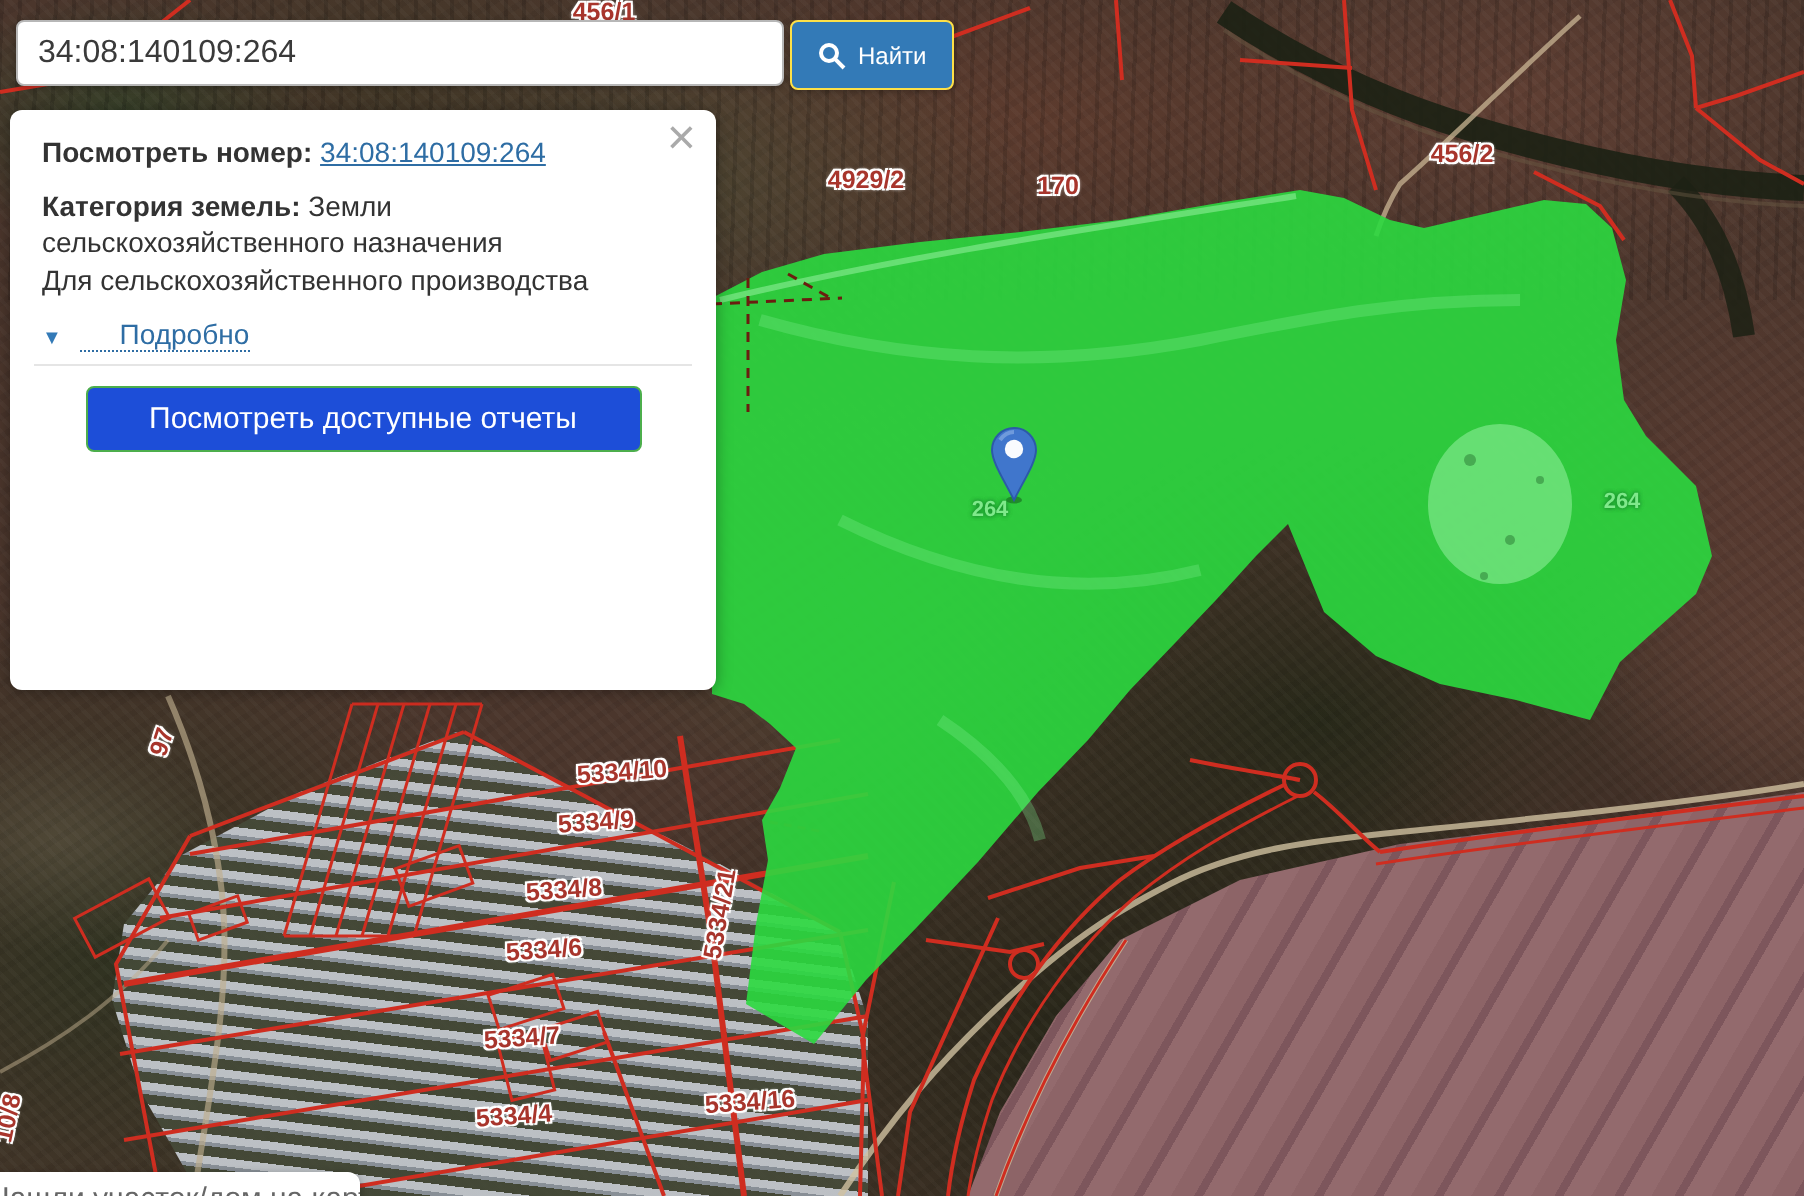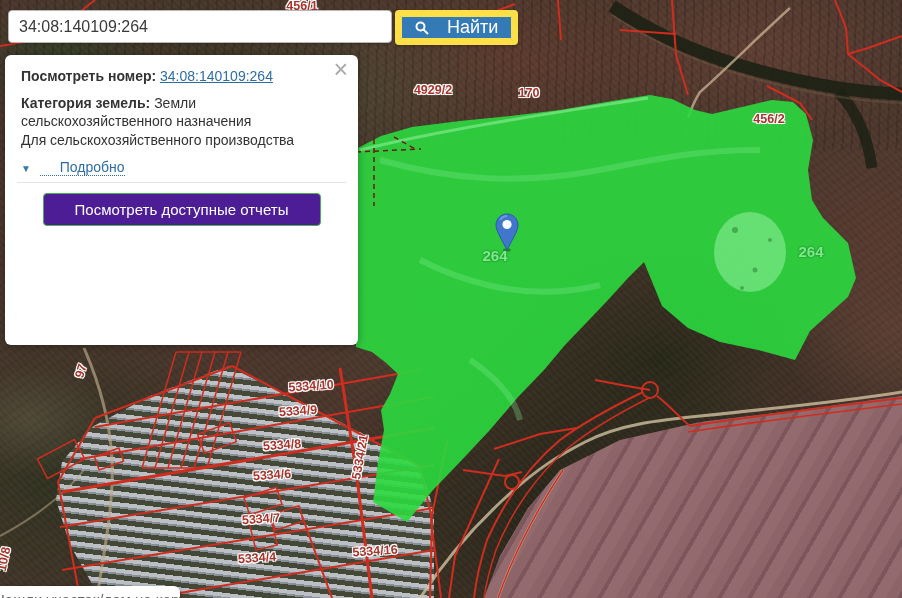--- a/index.html
+++ b/index.html
@@ -40,46 +40,46 @@
       clip-path:polygon(560px 470px,620px 440px,700px 422px,800px 410px,902px 396px,
                         902px 598px,484px 598px,500px 556px,528px 508px);}
 
   #map-art{position:absolute;inset:0;}
 
   
   .map-label{position:absolute;white-space:nowrap;font-weight:bold;font-size:12.5px;
       pointer-events:none;}
   .map-label.red{color:#a8352c;
       text-shadow:0 0 2px #fff,0 0 2px #fff,1px 1px 0 #fff,-1px -1px 0 #fff,1px -1px 0 #fff,-1px 1px 0 #fff;}
-  .map-label.green{color:#7fe98b;font-size:15px;
+  .map-label.green{color:#7fe98b;font-size:11px;
       text-shadow:0 0 2px rgba(25,140,45,.85),0 0 2px rgba(25,140,45,.85);}
 
   
   #search-bar{position:absolute;left:8px;top:10px;display:flex;gap:3px;}
   #search-input{width:384px;height:33px;border:1px solid #b7b7b7;border-radius:4px;
       padding:0 10px;font-size:16px;color:#3a3a3a;outline:none;box-sizing:border-box;
       font-family:inherit;background:#fff;box-shadow:0 1px 3px rgba(0,0,0,.25);}
-  #search-btn{height:35px;margin-top:0;padding:0 13px;border:7px solid #fde047;border-radius:4px;
-      background:#337ab7;color:#fff;font-size:18px;display:flex;align-items:center;gap:18px;
+  #search-btn{height:35px;margin-top:0;padding:0 13px;border:1px solid #fde047;border-radius:4px;
+      background:#337ab7;color:#fff;font-size:12px;display:flex;align-items:center;gap:6px;
       cursor:pointer;font-family:inherit;box-shadow:0 1px 3px rgba(0,0,0,.25);}
 
   
   #info-panel{position:absolute;left:5px;top:55px;width:353px;height:290px;background:#fff;
       border-radius:6px;box-shadow:0 1px 8px rgba(0,0,0,.35);box-sizing:border-box;
       padding:12px 16px;font-size:14px;line-height:1.3;color:#333;}
   #info-panel .row{margin-bottom:9px;}
   #info-panel b{font-weight:bold;}
   #info-panel a{color:#2e6da4;text-decoration:underline;cursor:pointer;}
   #panel-close{position:absolute;right:10px;top:2px;font-size:25px;color:#aaa;cursor:pointer;
       line-height:1;font-weight:300;}
   #details-row{color:#2e6da4;margin:2px 0 6px 0;}
   #details-caret{font-size:10px;margin-right:5px;color:#337ab7;}
   #details-link{color:#2e6da4;border-bottom:1px dotted #2e6da4;text-decoration:none !important;cursor:pointer;padding-left:20px;}
   #panel-divider{border:0;border-top:1px solid #e5e5e5;margin:6px -4px 10px -4px;}
-  #reports-btn{display:block;margin:0 auto;width:278px;height:33px;background:#4c1d95;
+  #reports-btn{display:block;margin:0 auto;width:278px;height:33px;background:#1d4ed8;
       border:1px solid #4cae4c;border-radius:4px;color:#fff;font-size:15px;cursor:pointer;
       font-family:inherit;}
 
   
   #bottom-hint{position:absolute;left:-16px;top:586px;width:196px;height:30px;background:#fff;
       border-radius:6px;box-shadow:0 1px 4px rgba(0,0,0,.3);padding:5px 0 0 10px;
       box-sizing:border-box;font-size:15px;color:#666;white-space:nowrap;overflow:hidden;}
 </style>
 </head>
 <body>
@@ -202,21 +202,21 @@
       <path d="M11,0 C17.1,0 22,4.9 22,11 C22,17 16,26 11,36 C6,26 0,17 0,11 C0,4.9 4.9,0 11,0 Z" fill="#4076cc" stroke="#2c5aa8" stroke-width="1"></path>
       <path d="M4,6 C6,3.2 8.5,2 11,2" fill="none" stroke="#7aa4e0" stroke-width="2" opacity=".8"></path>
       <circle cx="11" cy="10.5" r="4.6" fill="#ffffff" opacity=".97"></circle>
     </g>
   </svg>
 
   <div id="map-labels">
       <span class="map-label red" style="left: 302px; top: 6px; transform: translate(-50%, -50%) rotate(0deg);">456/1</span>
       <span class="map-label red" style="left: 433px; top: 90px; transform: translate(-50%, -50%) rotate(0deg);">4929/2</span>
       <span class="map-label red" style="left: 529px; top: 93px; transform: translate(-50%, -50%) rotate(0deg);">170</span>
-      <span class="map-label red" style="left: 769px; top: 77px; transform: translate(-50%, -50%) rotate(0deg); margin-top: 42px;">456/2</span>
+      <span class="map-label red" style="left: 731px; top: 77px; transform: translate(-50%, -50%) rotate(0deg);">456/2</span>
       <span class="map-label red" style="left: 81px; top: 371px; transform: translate(-50%, -50%) rotate(-72deg);">97</span>
       <span class="map-label red" style="left: 311px; top: 386px; transform: translate(-50%, -50%) rotate(-4deg);">5334/10</span>
       <span class="map-label red" style="left: 298px; top: 411px; transform: translate(-50%, -50%) rotate(-4deg);">5334/9</span>
       <span class="map-label red" style="left: 282px; top: 445px; transform: translate(-50%, -50%) rotate(-4deg);">5334/8</span>
       <span class="map-label red" style="left: 272px; top: 475px; transform: translate(-50%, -50%) rotate(-4deg);">5334/6</span>
       <span class="map-label red" style="left: 360px; top: 457px; transform: translate(-50%, -50%) rotate(-80deg);">5334/21</span>
       <span class="map-label red" style="left: 261px; top: 519px; transform: translate(-50%, -50%) rotate(-4deg);">5334/7</span>
       <span class="map-label red" style="left: 257px; top: 558px; transform: translate(-50%, -50%) rotate(-4deg);">5334/4</span>
       <span class="map-label red" style="left: 375px; top: 551px; transform: translate(-50%, -50%) rotate(-4deg);">5334/16</span>
       <span class="map-label red" style="left: 4px; top: 559px; transform: translate(-50%, -50%) rotate(-78deg);">10/8</span>

